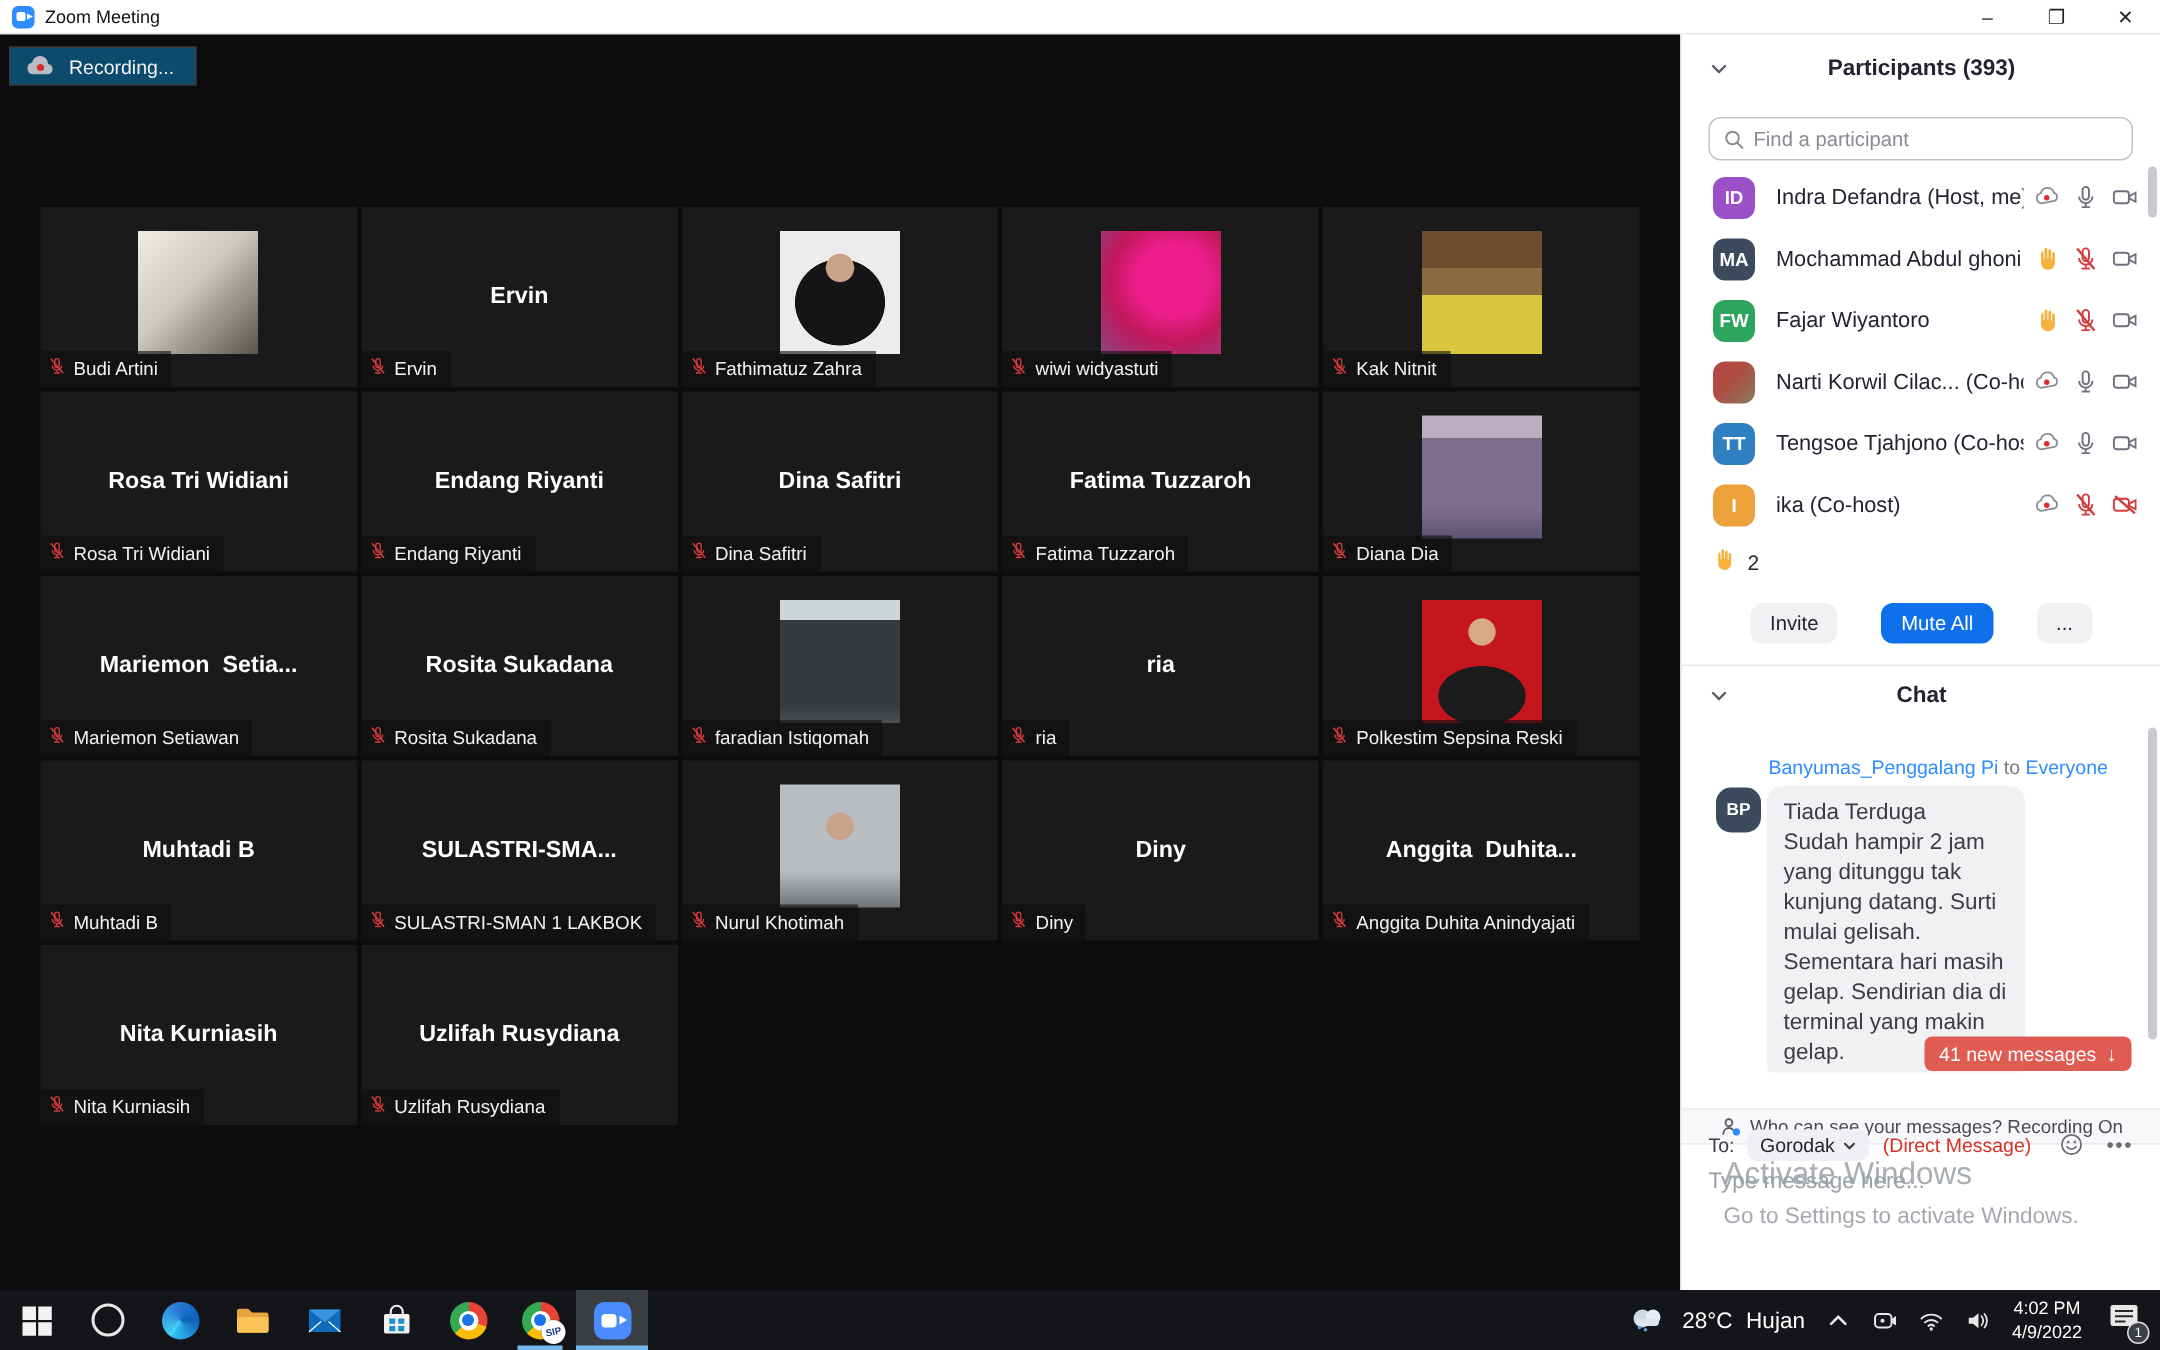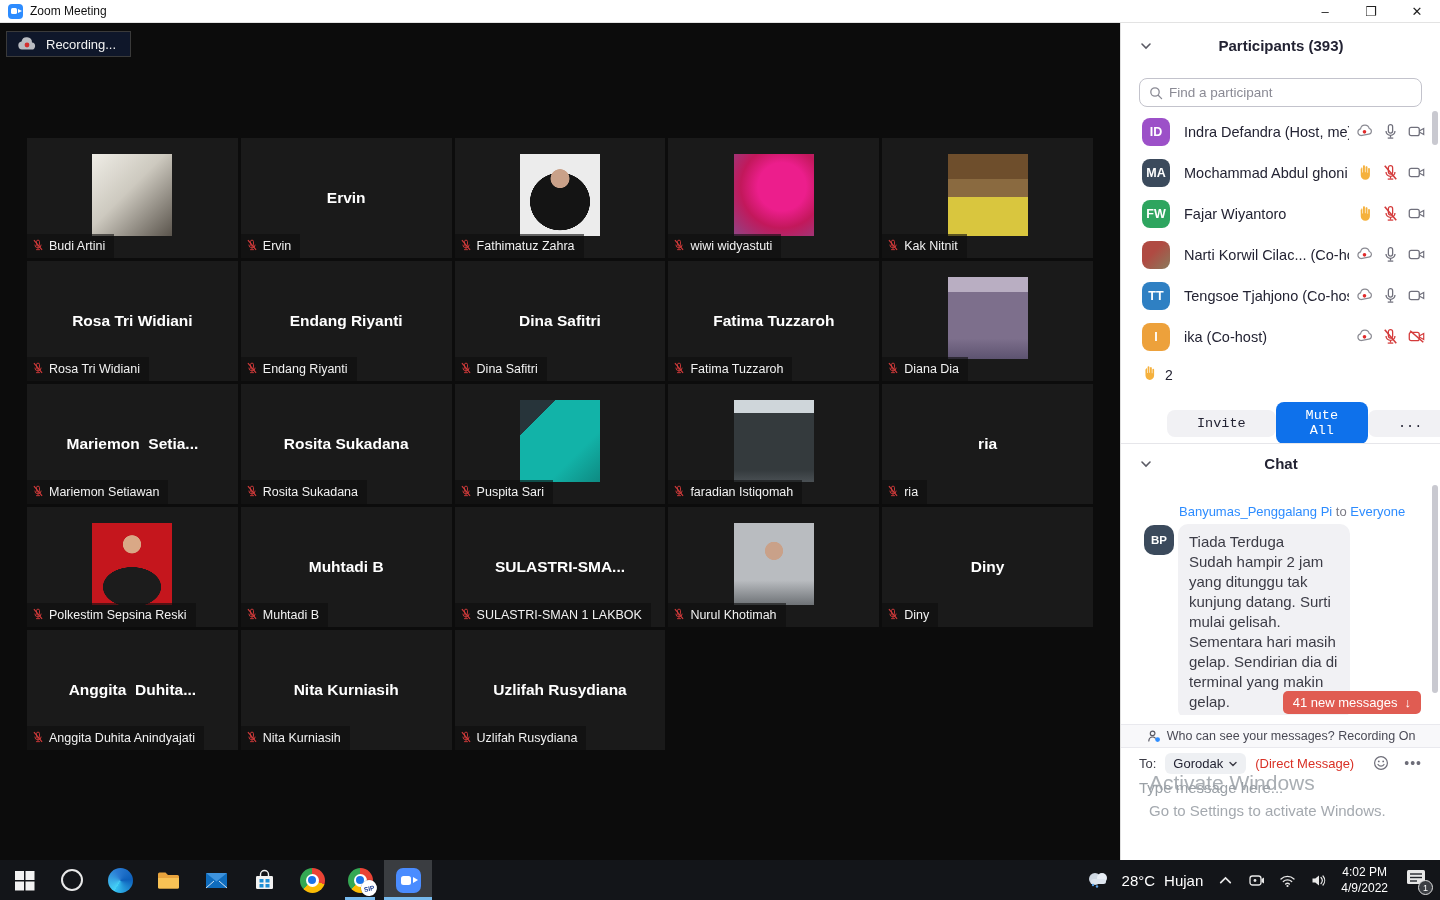--- a/index.html
+++ b/index.html
@@ -13,21 +13,21 @@
   .titlebar-title { margin-left:7px; font-size:12px; color:#111; }
   .win-controls { margin-left:auto; display:flex; height:100%; }
   .win-btn { width:46px; height:100%; display:flex; align-items:center; justify-content:center; font-size:13px; color:#222; cursor:default; }
 
   
   .main { position:absolute; left:0; top:23px; width:1440px; height:837px; display:flex; }
   .video-area { position:relative; width:1120px; height:837px; background:#0c0c0c; }
   .sidebar { position:relative; width:320px; height:837px; background:#fff; border-left:1px solid #e0e0e0; }
 
   
-  .rec-pill { position:absolute; left:6px; top:8px; height:26px; display:flex; align-items:center; gap:9px; background:#0f172a; border:1px solid #3a3a3a; padding:0 14px 0 10px; }
+  .rec-pill { position:absolute; left:6px; top:8px; height:26px; display:flex; align-items:center; gap:9px; background:#0c4a6e; border:1px solid #3a3a3a; padding:0 14px 0 10px; }
   .rec-cloud { position:relative; width:20px; height:14px; }
   .rec-cloud svg { width:20px; height:14px; }
   .rec-label { color:#f2f2f2; font-size:13px; }
 
   
   .grid { position:absolute; left:27px; top:115px; width:1066px; display:grid; grid-template-columns:repeat(5,1fr); grid-auto-rows:120px; gap:3px; }
   .tile { position:relative; background:#1a1a1a; overflow:hidden; }
   .center-name { position:absolute; left:0; right:0; top:50%; transform:translateY(-50%); text-align:center; color:#fff; font-weight:bold; font-size:15.5px; white-space:pre; }
   .photo { position:absolute; left:50%; top:16px; transform:translateX(-50%); width:80px; height:82px; }
   .tile-label { position:absolute; left:0; bottom:0; display:flex; align-items:center; gap:5px; background:rgba(15,15,15,.62); padding:3px 9px 3px 5px; max-width:100%; }
@@ -64,34 +64,34 @@
   .avatar-photo { background:linear-gradient(135deg,#b04a42 0 40%,#8a7a5c 100%); }
   .p-name { margin-left:14px; font-size:14.5px; color:#232333; white-space:nowrap; overflow:hidden; flex:1; }
   .p-icons { display:flex; gap:8px; margin-left:6px; }
   .p-icons .p-ic { width:18px; height:18px; display:flex; align-items:center; justify-content:center; }
   .p-icons svg { width:17px; height:17px; }
 
   .hands-row { position:absolute; left:20px; top:342px; display:flex; align-items:center; gap:8px; font-size:14px; color:#232333; }
   .hands-row svg { width:16px; height:16px; }
 
   .btn-row { position:absolute; left:0; top:379px; width:320px; display:flex; align-items:center; justify-content:space-between; padding:0 46px; }
-  .btn { font-size:13.5px; border:none; border-radius:8px; padding:6px 30px; background:#f1f1f4; color:#232333; font-family:Liberation Mono, monospace; cursor:default; }
+  .btn { font-size:13.5px; border:none; border-radius:8px; padding:6px 13px; background:#f1f1f4; color:#232333; font-family:Liberation Sans, sans-serif; cursor:default; }
   .btn-primary { background:#0e71eb; color:#fff; }
 
   .sb-divider { position:absolute; left:0; top:420px; width:320px; height:1px; background:#e6e6ea; }
 
   
   .chat-body { position:absolute; left:0; top:458px; width:320px; height:234px; overflow:hidden; }
   .chat-sender { position:absolute; left:58px; top:23px; font-size:13px; white-space:nowrap; }
   .chat-sender .s-name, .chat-sender .s-to-target { color:#2d8cff; }
   .chat-sender .s-to { color:#7a7a85; }
   .chat-avatar { position:absolute; left:23px; top:44px; width:30px; height:30px; border-radius:10px; background:#3b4a5c; color:#fff; font-size:11.5px; font-weight:bold; display:flex; align-items:center; justify-content:center; }
   .chat-bubble { position:absolute; left:57px; top:43px; width:172px; background:#f1f1f4; border-radius:10px; padding:8px 11px; font-size:15px; line-height:1.33; color:#3c3c46; white-space:pre-line; }
   .new-msgs { position:absolute; right:19px; top:668px; height:23px; background:#e05c52; border-radius:5px; color:#fff; font-size:13px; display:flex; align-items:center; gap:7px; padding:0 10px; }
-  .privacy-strip { position:absolute; left:0; top:701px; width:320px; height:24px; background:#f8f8fa; border-top:1px solid #e9e9ee; border-bottom:1px solid #e9e9ee; display:flex; align-items:center; justify-content:center; gap:6px; font-size:12.5px; color:#4a4a55; }
+  .privacy-strip { position:absolute; left:0; top:716px; width:320px; height:24px; background:#f8f8fa; border-top:1px solid #e9e9ee; border-bottom:1px solid #e9e9ee; display:flex; align-items:center; justify-content:center; gap:6px; font-size:12.5px; color:#4a4a55; }
   .privacy-strip svg { width:14px; height:14px; }
 
   .compose-to { position:absolute; left:18px; top:730px; display:flex; align-items:center; gap:9px; font-size:13px; color:#3c3c46; }
   .to-pill { display:flex; align-items:center; gap:5px; background:#eef0f3; border-radius:6px; padding:3px 8px; color:#232333; }
   .to-pill svg { width:10px; height:10px; }
   .dm-note { color:#d93025; }
   .compose-icons { position:absolute; right:18px; top:732px; display:flex; gap:15px; align-items:center; }
   .compose-icons svg { width:16px; height:16px; }
   .compose-icons .dots { color:#6d6d78; font-size:14px; letter-spacing:1px; }
   .compose-input { position:absolute; left:18px; right:12px; top:756px; }
@@ -306,33 +306,20 @@
           <div class="center-name">Rosita Sukadana</div>
           <div class="tile-label">
             <span><svg viewBox="0 0 16 16">
                 <rect x="6" y="1.5" width="4" height="8" rx="2" fill="none" stroke="#d43b3b" stroke-width="1.2"></rect>
                 <path d="M3.8 7.5a4.2 4.2 0 0 0 8.4 0" fill="none" stroke="#d43b3b" stroke-width="1.2"></path>
                 <line x1="8" y1="11.7" x2="8" y2="13.8" stroke="#d43b3b" stroke-width="1.2"></line>
                 <line x1="5.4" y1="14.2" x2="10.6" y2="14.2" stroke="#d43b3b" stroke-width="1.2"></line>
                 <line x1="2.6" y1="1.6" x2="13.4" y2="14.4" stroke="#d43b3b" stroke-width="1.5"></line>
               </svg></span>
             <span class="lbl-txt">Rosita Sukadana</span>
-          </div>
-        </div>
-        <div class="tile">
-          <div class="photo photo-puspita-sari"></div>
-          <div class="tile-label">
-            <span><svg viewBox="0 0 16 16">
-                <rect x="6" y="1.5" width="4" height="8" rx="2" fill="none" stroke="#d43b3b" stroke-width="1.2"></rect>
-                <path d="M3.8 7.5a4.2 4.2 0 0 0 8.4 0" fill="none" stroke="#d43b3b" stroke-width="1.2"></path>
-                <line x1="8" y1="11.7" x2="8" y2="13.8" stroke="#d43b3b" stroke-width="1.2"></line>
-                <line x1="5.4" y1="14.2" x2="10.6" y2="14.2" stroke="#d43b3b" stroke-width="1.2"></line>
-                <line x1="2.6" y1="1.6" x2="13.4" y2="14.4" stroke="#d43b3b" stroke-width="1.5"></line>
-              </svg></span>
-            <span class="lbl-txt">Puspita Sari</span>
           </div>
         </div>
         <div class="tile">
           <div class="photo photo-faradian"></div>
           <div class="tile-label">
             <span><svg viewBox="0 0 16 16">
                 <rect x="6" y="1.5" width="4" height="8" rx="2" fill="none" stroke="#d43b3b" stroke-width="1.2"></rect>
                 <path d="M3.8 7.5a4.2 4.2 0 0 0 8.4 0" fill="none" stroke="#d43b3b" stroke-width="1.2"></path>
                 <line x1="8" y1="11.7" x2="8" y2="13.8" stroke="#d43b3b" stroke-width="1.2"></line>
                 <line x1="5.4" y1="14.2" x2="10.6" y2="14.2" stroke="#d43b3b" stroke-width="1.2"></line>

